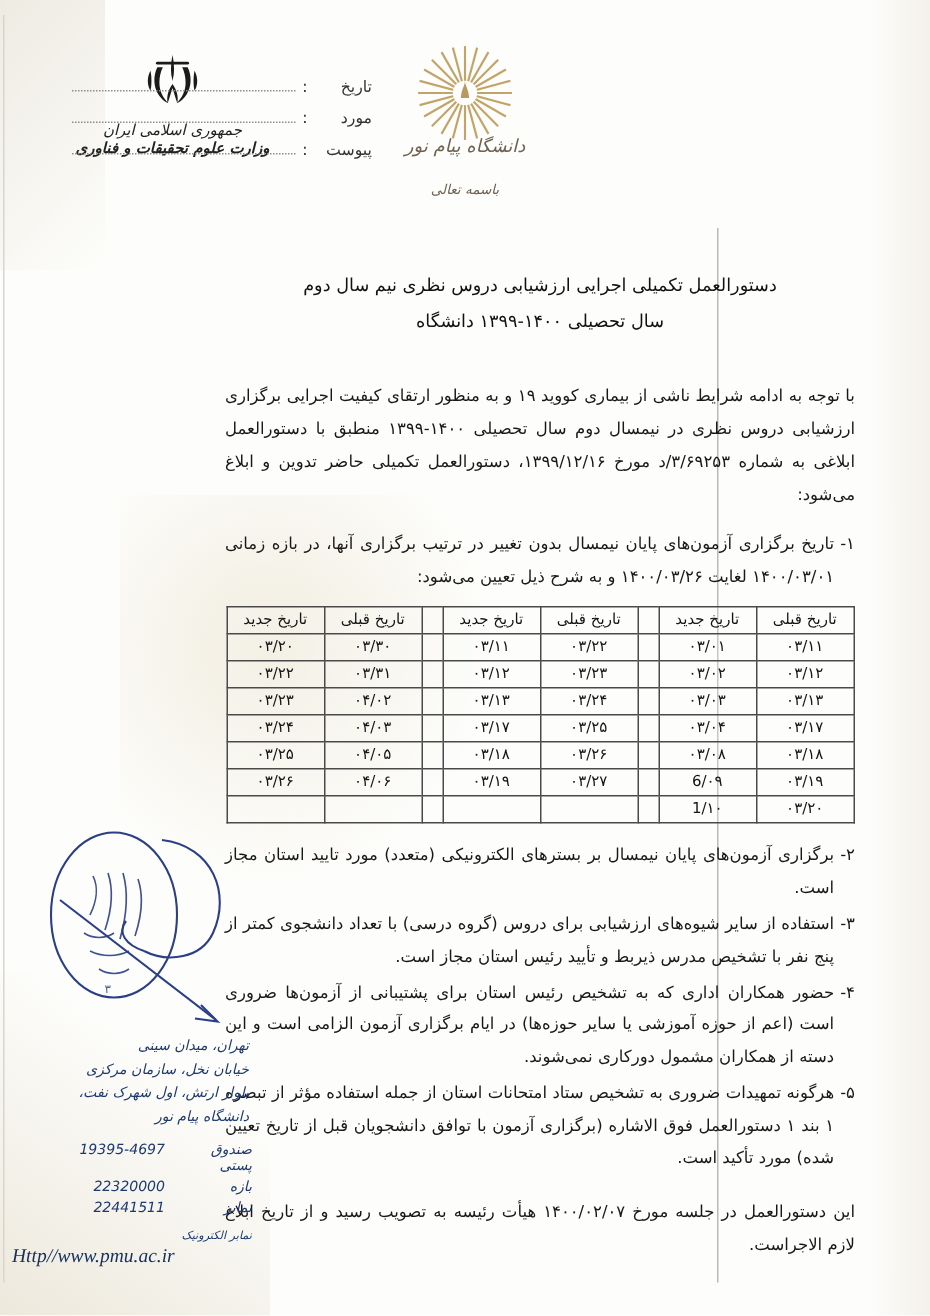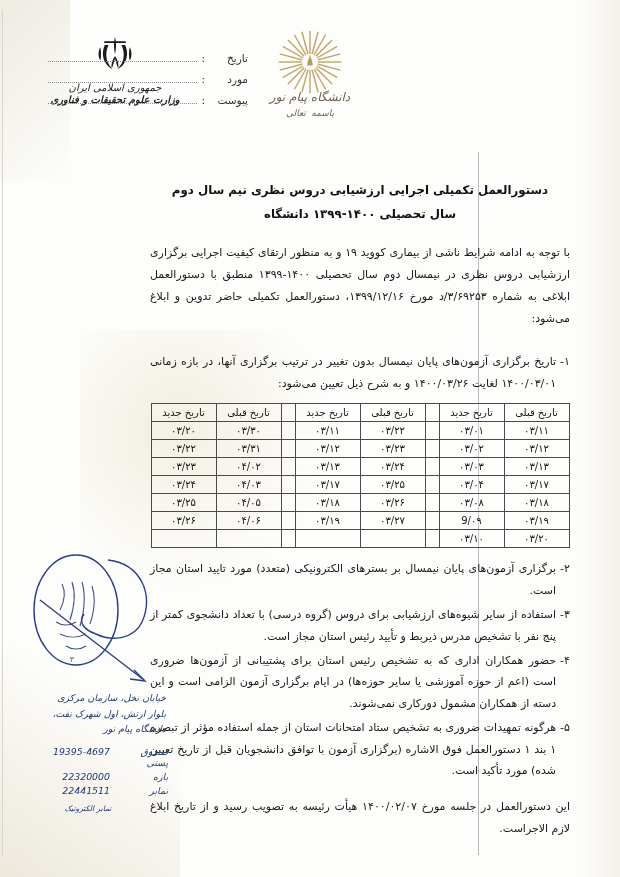--- a/index.html
+++ b/index.html
@@ -107,23 +107,22 @@
   .pnu-name {
     font-size: 12px;
     color: #6e6250;
     margin-top: -6px;
     font-style: italic;
     letter-spacing: .5px;
   }
   .pnu-motto {
     font-size: 9px;
     color: #6e6250;
-    margin-top: 4px;
+    margin-top: 18px;
     font-style: italic;
-    font-family: Liberation Mono, monospace;
   }
 
   
   .emblem-block {
     position: absolute;
     left: 30px;
     top: 10px;
     width: 170px;
     text-align: center;
   }
@@ -161,33 +160,33 @@
     right: 50px;
     top: 178px;
     width: 420px;
     direction: rtl;
     text-align: justify;
   }
 
   .doc-title {
     text-align: center;
     font-size: 11.8px;
-    font-weight: bold;
+    font-weight: normal;
     line-height: 2.05;
     color: #111;
-    margin-bottom: 16px;
+    margin-bottom: 27px;
   }
   .doc-title div { white-space: nowrap; }
 
   .intro {
     font-size: 11px;
     line-height: 2.0;
     text-align: justify;
     color: #181818;
-    margin-bottom: 21px;
+    margin-bottom: 11px;
   }
 
   .clause {
     font-size: 11px;
     line-height: 1.95;
     text-align: justify;
     color: #181818;
     margin-bottom: 3px;
     display: flex;
     gap: 4px;
@@ -280,21 +279,21 @@
   .contact-label {
     width: 50px;
     text-align: justify;
     text-align-last: justify;
   }
   .contact-val { direction: ltr; unicode-bidi: embed; }
   .email-label {
     font-size: 7.5px;
     color: #1d3a6e;
     margin-top: 8px;
-    text-align: center;
+    text-align: right;
   }
   .site {
     font-family: "Liberation Serif", serif;
     font-size: 13px;
     color: #14305e;
     direction: ltr;
     text-align: left;
     margin-top: 1px;
   }
 
@@ -466,31 +465,31 @@
             <td>۰۳/۰۸</td>
             <td class="spacer"></td>
             <td>۰۳/۲۶</td>
             <td>۰۳/۱۸</td>
             <td class="spacer"></td>
             <td>۰۴/۰۵</td>
             <td>۰۳/۲۵</td>
           </tr>
           <tr>
             <td>۰۳/۱۹</td>
-            <td>9/۰۹</td>
+            <td>6/۰۹</td>
             <td class="spacer"></td>
             <td>۰۳/۲۷</td>
             <td>۰۳/۱۹</td>
             <td class="spacer"></td>
             <td>۰۴/۰۶</td>
             <td>۰۳/۲۶</td>
           </tr>
           <tr>
             <td class="empty">۰۳/۲۰</td>
-            <td class="empty">۰۳/۱۰</td>
+            <td class="empty">1/۱۰</td>
             <td class="spacer"></td>
             <td class="empty"></td>
             <td class="empty"></td>
             <td class="spacer"></td>
             <td></td>
             <td></td>
           </tr>
         </tbody>
       </table>
     </div>
@@ -535,35 +534,37 @@
           <path d="M56 96 C64 100 74 100 82 96"></path>
           <path d="M62 108 C68 112 76 112 82 108"></path>
         </g>
         <g fill="#2a3f86" opacity=".85" font-size="8" font-family="DejaVu Sans, sans-serif">
           <text x="70" y="124">۳</text>
         </g>
       </svg>
     </div>
 
     <div class="address">
+      <div>تهران، میدان سینی</div>
       <div>خیابان نخل، سازمان مرکزی</div>
       <div>بلوار ارتش، اول شهرک نفت،</div>
       <div>دانشگاه پیام نور</div>
     </div>
 
     <div class="contact">
       <div class="contact-row">
         <span class="contact-label">صندوق پستی</span>
         <span class="contact-val">19395-4697</span>
       </div>
       <div class="contact-row">
         <span class="contact-label">بازه</span>
         <span class="contact-val">22320000</span>
       </div>
       <div class="contact-row">
         <span class="contact-label">نمابر</span>
         <span class="contact-val">22441511</span>
       </div>
       <div class="email-label">نمابر الکترونیک</div>
+      <div class="site">Http//www.pmu.ac.ir</div>
     </div>
   </div>
 
 </div>
 
 </body></html>

